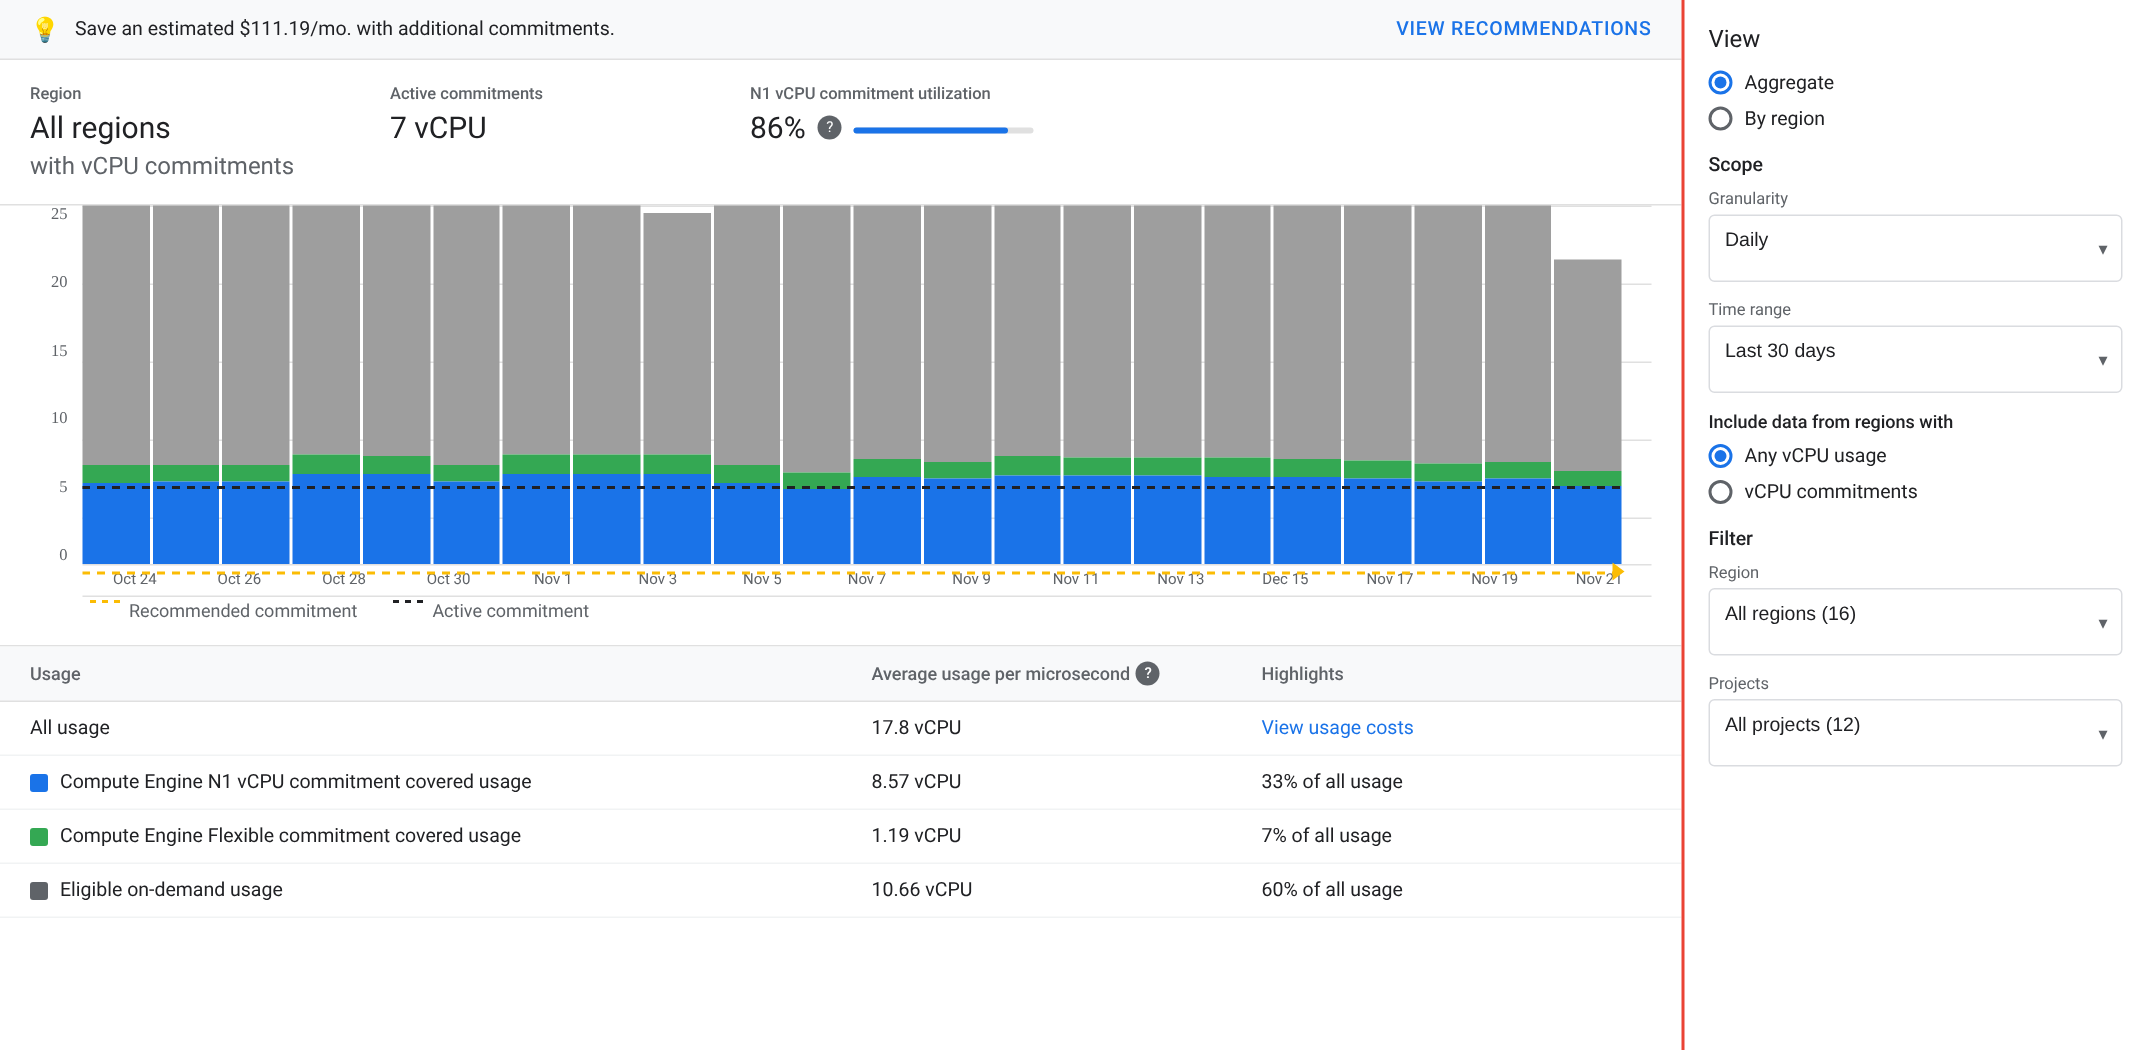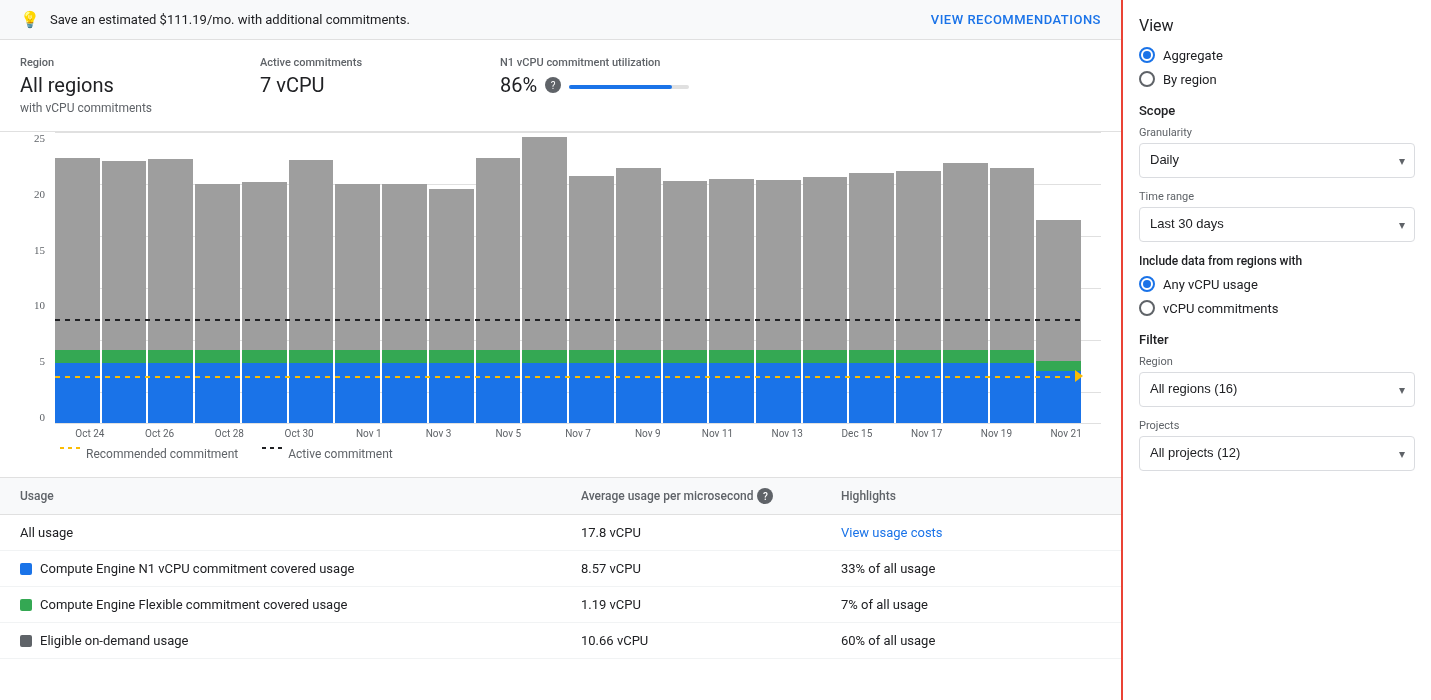--- a/index.html
+++ b/index.html
@@ -15,21 +15,21 @@
     .banner-link { color: #1a73e8; font-size: 13px; font-weight: 500; letter-spacing: 0.5px; cursor: pointer; }
     
     
     .stats-row { display: flex; padding: 16px 20px; gap: 40px; border-bottom: 1px solid #e0e0e0; }
     .stat-block { display: flex; flex-direction: column; gap: 4px; }
     .stat-block.region { min-width: 200px; }
     .stat-block.commitments { min-width: 200px; }
     .stat-block.utilization { flex: 1; }
     .stat-label { font-size: 11px; color: #5f6368; font-weight: 500; text-transform: none; }
     .stat-value { font-size: 20px; color: #202124; font-weight: 400; }
-    .stat-sub { font-size: 12px; color: #5f6368; }
+    .stat-sub { font-size: 16px; color: #5f6368; }
     .util-row { display: flex; align-items: center; gap: 8px; }
     .util-bar-container { width: 120px; height: 4px; background: #e0e0e0; border-radius: 2px; position: relative; margin-top: 4px; }
     .util-bar-fill { height: 100%; background: #1a73e8; border-radius: 2px; }
     .util-pct { font-size: 20px; }
     .help-icon { display: inline-flex; align-items: center; justify-content: center; width: 16px; height: 16px; border-radius: 50%; background: #5f6368; color: white; font-size: 10px; cursor: pointer; }
     
     
     .legend { display: flex; gap: 24px; padding: 8px 20px 12px 60px; }
     .legend-item { display: flex; align-items: flex-start; gap: 6px; font-size: 12px; color: #5f6368; }
     .legend-line { width: 20px; height: 2px; }
@@ -53,21 +53,21 @@
     
     .radio-group { display: flex; flex-direction: column; gap: 8px; margin-bottom: 4px; }
     .radio-item { display: flex; align-items: center; gap: 8px; cursor: pointer; font-size: 13px; }
     .radio-circle { width: 16px; height: 16px; border-radius: 50%; border: 2px solid #1a73e8; display: flex; align-items: center; justify-content: center; flex-shrink: 0; }
     .radio-circle.checked::after { content: ''; width: 8px; height: 8px; border-radius: 50%; background: #1a73e8; }
     .radio-circle.unchecked { border-color: #5f6368; }
     
     
     .dropdown-group { margin-bottom: 12px; }
     .dropdown-label { font-size: 11px; color: #5f6368; margin-bottom: 4px; }
-    .dropdown-select { width: 100%; padding: 8px 30px 10px 10px; border: 1px solid #dadce0; border-radius: 4px; font-size: 13px; color: #202124; background: #fff; appearance: none; -webkit-appearance: none; cursor: pointer; position: relative; }
+    .dropdown-select { width: 100%; padding: 8px 30px 20px 10px; border: 1px solid #dadce0; border-radius: 4px; font-size: 13px; color: #202124; background: #fff; appearance: none; -webkit-appearance: none; cursor: pointer; position: relative; }
     .dropdown-wrapper { position: relative; }
     .dropdown-wrapper::after { content: '▾'; position: absolute; right: 10px; top: 50%; transform: translateY(-50%); color: #5f6368; pointer-events: none; font-size: 12px; }
   </style>
 </head>
 <body>
 
 <div class="main-content">
 
   <div class="banner">
     <div class="banner-left">
@@ -92,21 +92,21 @@
       <div class="util-row">
         <span class="util-pct">86%</span>
         <span class="help-icon">?</span>
         <div class="util-bar-container">
           <div class="util-bar-fill" style="width: 86%"></div>
         </div>
       </div>
     </div>
   </div>
 
-  <div style="position: relative; margin: 0 20px 0 55px; height: 292px; border-bottom: 1px solid #e0e0e0; font-family: Liberation Serif, serif;" id="bar-chart-container">
+  <div style="position: relative; margin: 0 20px 0 55px; height: 240px; border-bottom: 1px solid #e0e0e0; font-family: Liberation Serif, serif;" id="bar-chart-container">
 
     <div style="position: absolute; left: -50px; top: 0; bottom: 0; display: flex; flex-direction: column; justify-content: space-between; font-size: 11px; color: #5f6368; text-align: right; width: 40px;">
       <span>25</span>
       <span>20</span>
       <span>15</span>
       <span>10</span>
       <span>5</span>
       <span>0</span>
     </div>
 

